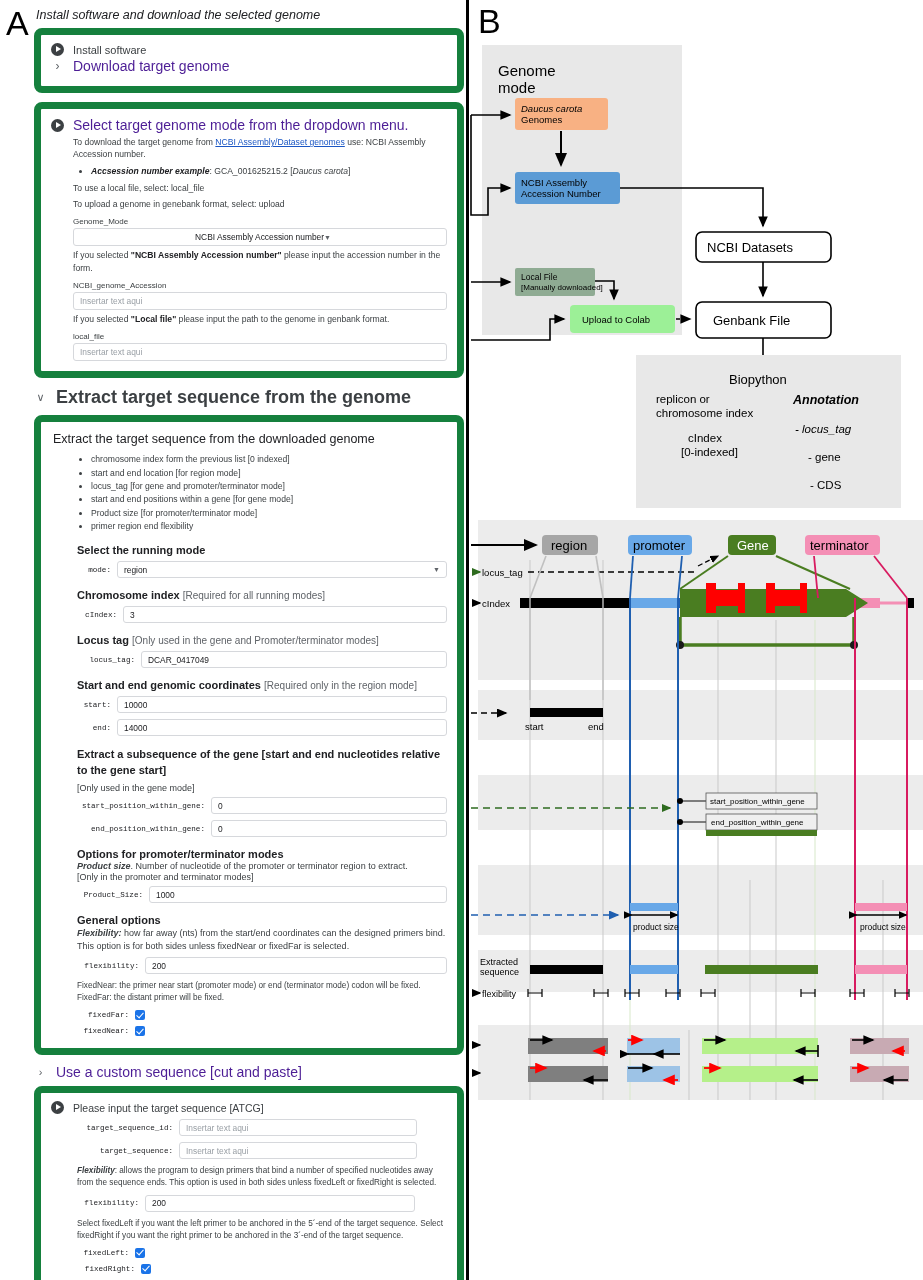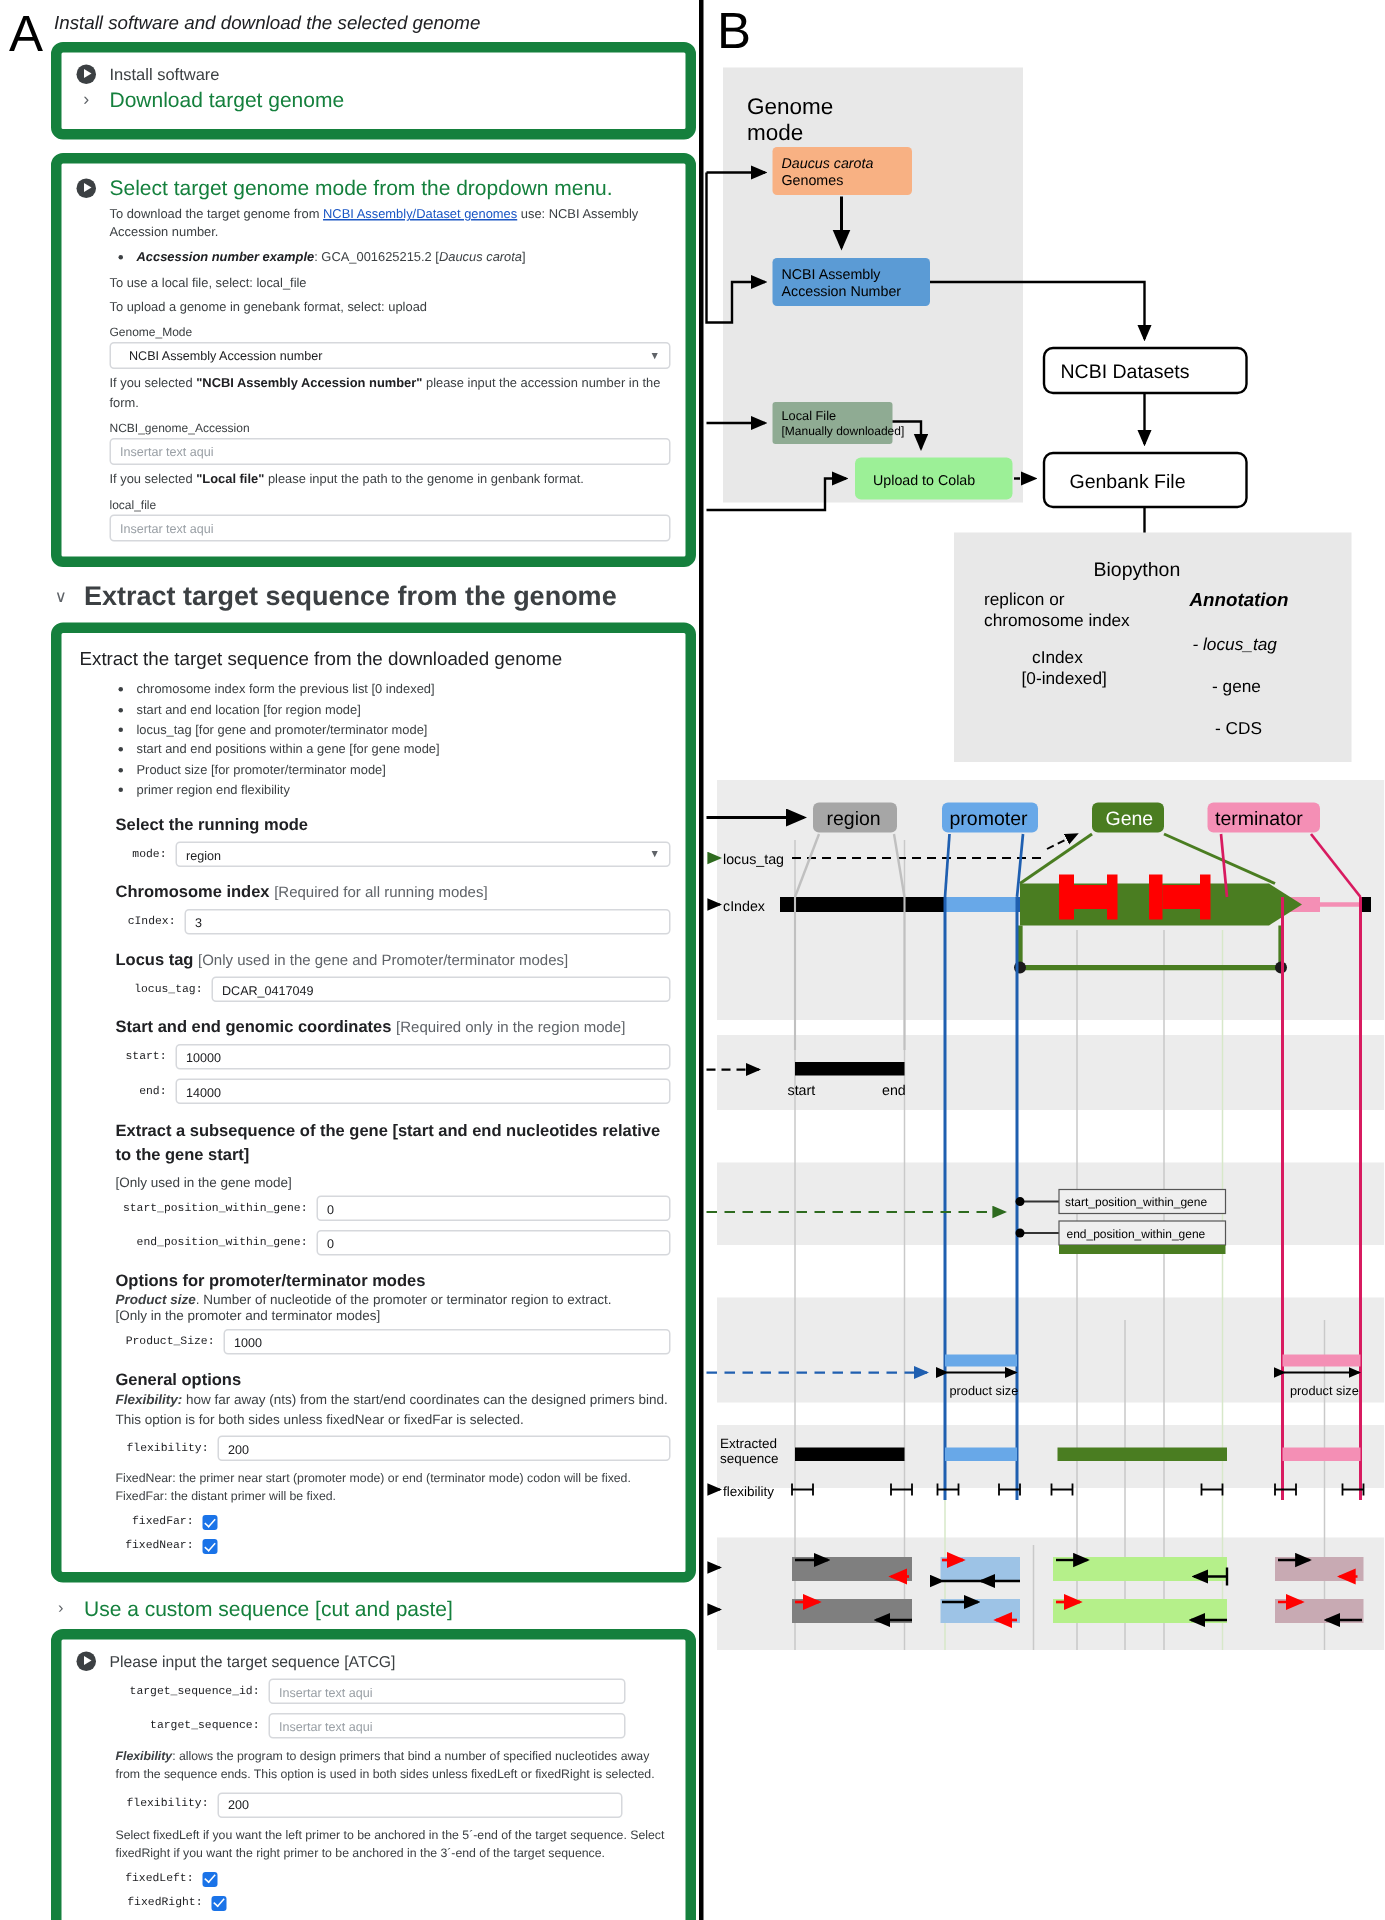--- a/index.html
+++ b/index.html
@@ -41,40 +41,40 @@
     position:relative; flex:none; display:inline-block;
   }
   .play-ico::after{
     content:""; position:absolute; left:5px; top:3.2px;
     border-left:5px solid #fff; border-top:3.3px solid transparent;
     border-bottom:3.3px solid transparent;
   }
   .chev { color:#5f6368; font-size:11px; width:13px; text-align:center; flex:none; }
   .chev.big { font-size:12px; }
   .head-lbl { font-size:11px; color:#3c4043; }
-  .head-lbl.lg { font-size:14px; color:#15803d; }
+  .head-lbl.lg { font-size:14px; color:#4c1d95; }
   .head-lbl.bold { font-size:18px; font-weight:700; }
 
   .ptxt { font-size:8.6px; color:#3c4043; line-height:1.45; margin:3px 0 0 0; }
   .ptxt.ind { margin-left:22px; }
   .ptxt a { color:#1a56c4; text-decoration:underline; }
   .ptxt b { font-weight:700; color:#202124; }
   .ptxt i { font-style:italic; }
   ul.bullets { margin:4px 0 4px 40px; padding:0; }
   ul.bullets li { font-size:8.6px; color:#3c4043; line-height:1.55; }
   ul.bullets li b { font-weight:700; color:#202124;font-style:italic; }
 
   .fieldlbl { font-size:8px; color:#3c4043; margin:7px 0 2px 22px; }
   .inputbox {
     margin-left:22px; height:18px; border:1px solid #d6d8dc; border-radius:3px;
     background:#fff; display:flex; align-items:center; padding:0 6px;
     font-size:8.4px; color:#202124;
   }
   .inputbox.ph { color:#9aa0a6; }
-  .inputbox.sel { justify-content:space-between;padding-left:12px; }
+  .inputbox.sel { justify-content:center;padding-left:12px; }
   .sel-caret { color:#5f6368; font-size:7px; }
 
   .hdr3 { font-size:11px; font-weight:700; color:#202124; margin:11px 0 5px 26px; }
   .hdr3 span.n { font-weight:400; color:#5f6368; font-size:10px; }
   .subnote { font-size:9px; color:#3c4043; margin:0 0 4px 26px; }
 
   .row { display:flex; align-items:center; margin:0 0 6px 26px; gap:6px; }
   .row .mono {
     font-family:"Liberation Mono", monospace; font-size:7.6px; color:#202124;
     white-space:nowrap; text-align:right;

